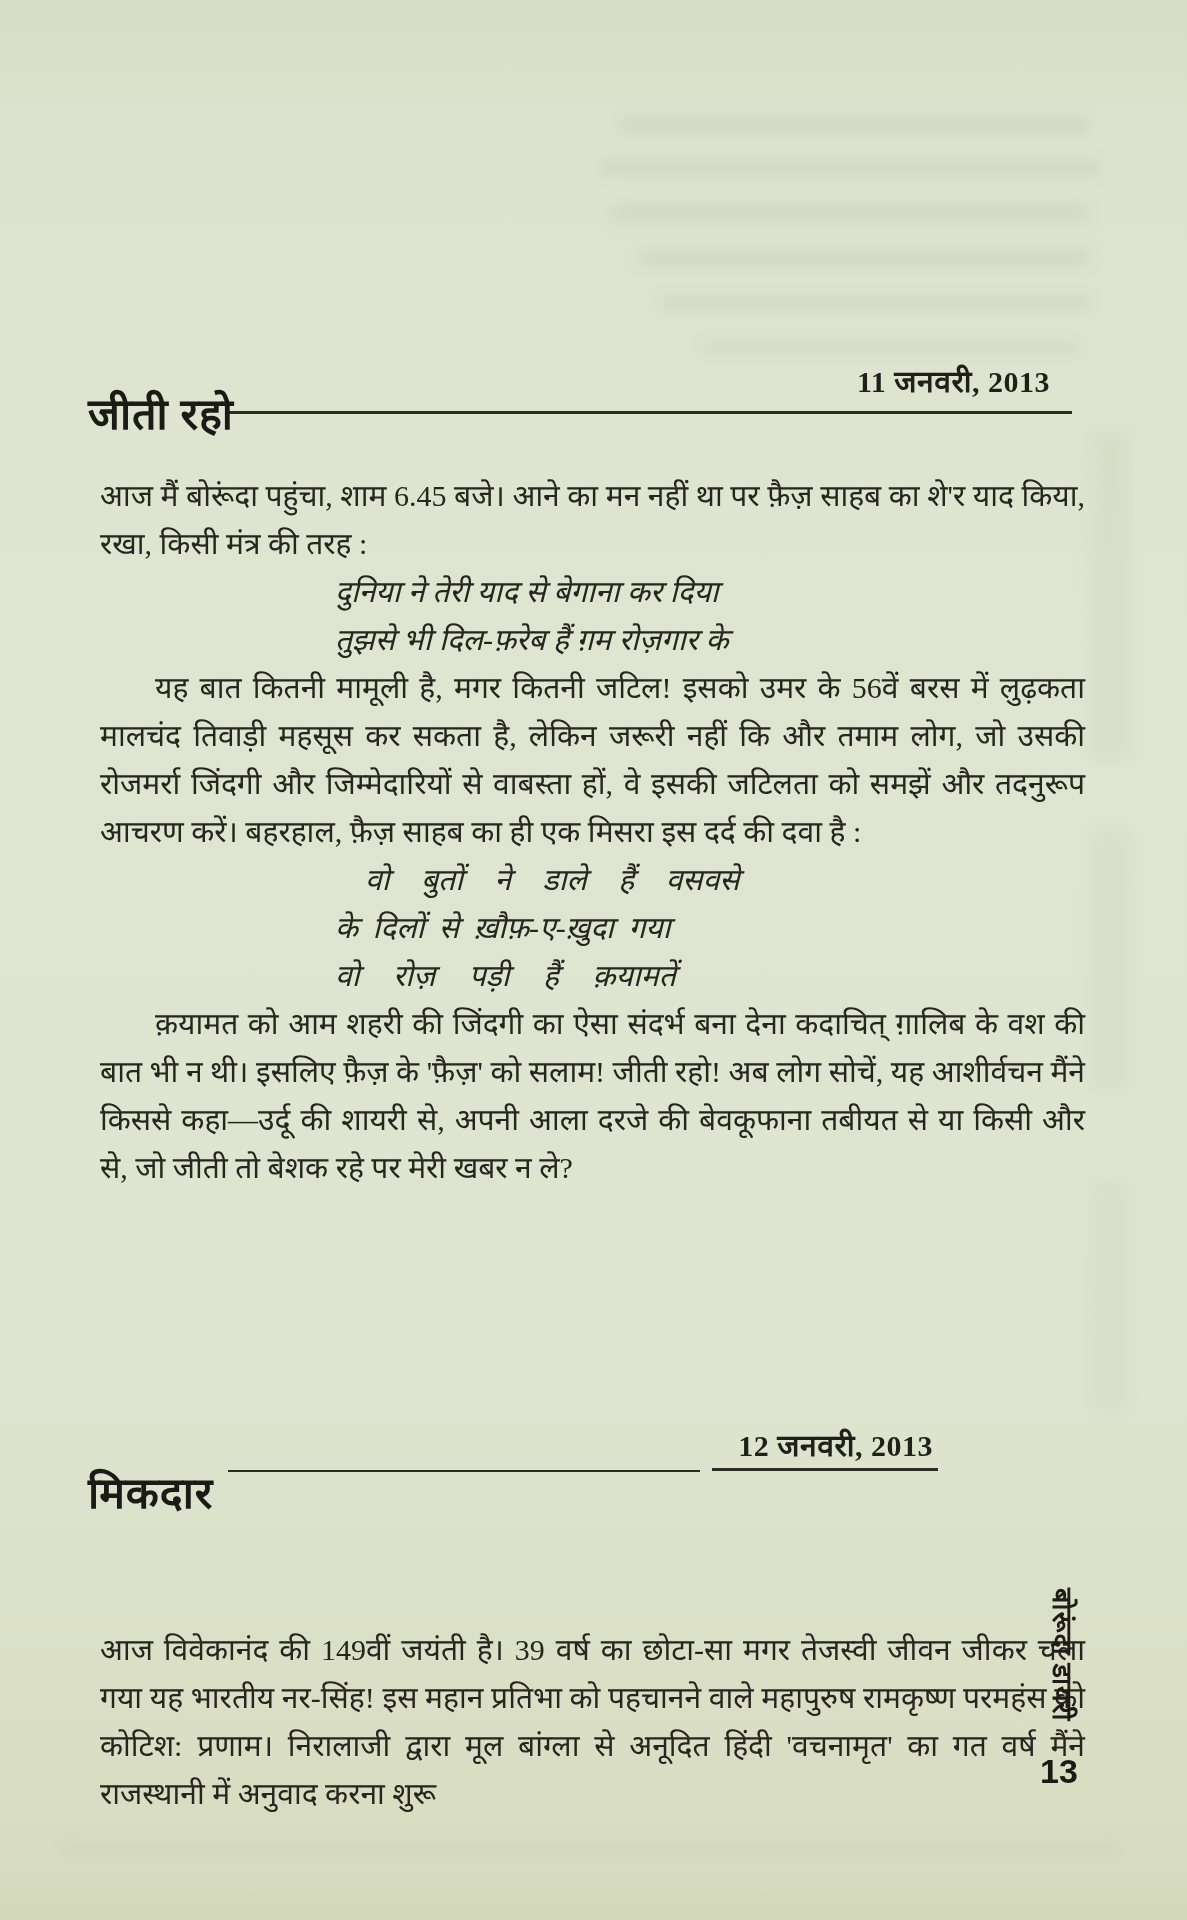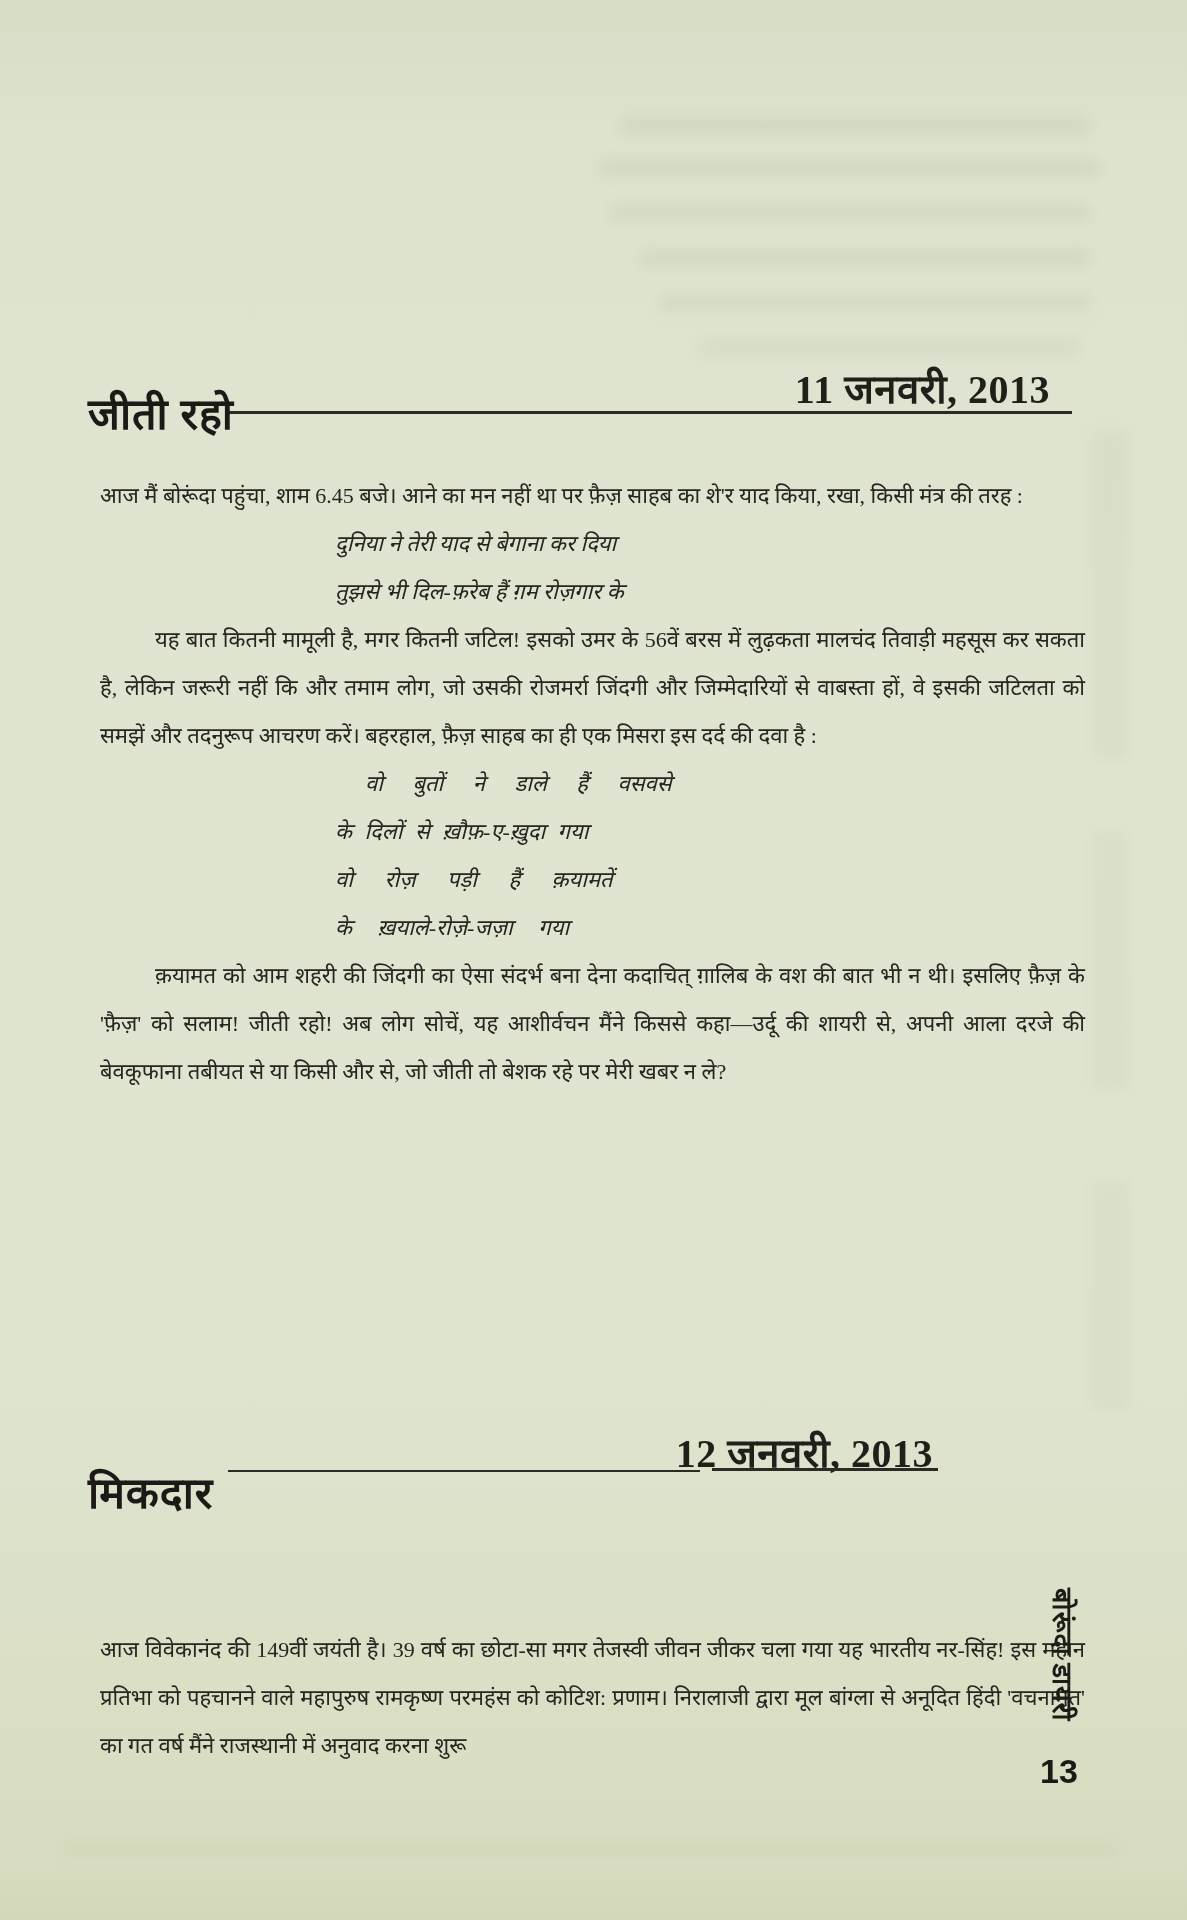--- a/index.html
+++ b/index.html
@@ -18,41 +18,41 @@
   .g3{left:610px;top:205px;width:480px;height:16px;}
   .g4{left:640px;top:250px;width:450px;height:16px;}
   .g5{left:660px;top:296px;width:430px;height:14px;}
   .g6{left:700px;top:340px;width:380px;height:14px;opacity:.8;}
   .g7{left:1090px;top:430px;width:40px;height:330px;opacity:.55;}
   .g8{left:1090px;top:830px;width:40px;height:260px;opacity:.5;}
   .g9{left:1090px;top:1180px;width:40px;height:230px;opacity:.45;}
   .g10{left:60px;top:1840px;width:1060px;height:18px;opacity:.4;}
 
   .entry-date{
-    position:absolute;font-weight:700;font-size:40px;color:#201f1a;
+    position:absolute;font-weight:700;font-size:30px;color:#201f1a;
     letter-spacing:0.5px;white-space:nowrap;
   }
   .date-1{top:360px;right:137px;}
   .date-2{top:1424px;right:254px;margin-left:13px;}
 
   .rule{position:absolute;background:#2b2a24;height:3px;}
   .rule-1{top:411px;left:228px;width:844px;}
   .rule-2a{top:1470px;left:228px;width:472px;height:2px;}
   .rule-2b{top:1468px;left:712px;width:226px;height:3px;}
 
   .entry-title{
     position:absolute;left:88px;margin:0;font-size:43px;font-weight:700;
     color:#1b1a16;white-space:nowrap;letter-spacing:1px;
   }
   .title-1{top:383px;}
   .title-2{top:1446px;margin-top:16px;}
 
   .entry-body{
     position:absolute;left:100px;width:985px;
-    font-size:22px;line-height:48px;color:#26251f;
+    font-size:30px;line-height:48px;color:#26251f;
   }
   .body-1{top:472px;}
   .body-2{top:1626px;}
 
   .para{margin:0;text-align:justify;text-align-last:left;}
   .para.indent{text-indent:55px;}
 
   .verse{padding-left:235px;font-style:italic;}
   .verse-line{white-space:nowrap;}
   .verse.wide .verse-line:nth-child(1){word-spacing:24px;margin-left:30px;}
@@ -96,21 +96,20 @@
     <p class="para">आज मैं बोरूंदा पहुंचा, शाम 6.45 बजे। आने का मन नहीं था पर फ़ैज़ साहब का शे'र याद किया, रखा, किसी मंत्र की तरह :</p>
     <div class="verse">
       <div class="verse-line">दुनिया ने तेरी याद से बेगाना कर दिया</div>
       <div class="verse-line">तुझसे भी दिल-फ़रेब हैं ग़म रोज़गार के</div>
     </div>
     <p class="para indent">यह बात कितनी मामूली है, मगर कितनी जटिल! इसको उमर के 56वें बरस में लुढ़कता मालचंद तिवाड़ी महसूस कर सकता है, लेकिन जरूरी नहीं कि और तमाम लोग, जो उसकी रोजमर्रा जिंदगी और जिम्मेदारियों से वाबस्ता हों, वे इसकी जटिलता को समझें और तदनुरूप आचरण करें। बहरहाल, फ़ैज़ साहब का ही एक मिसरा इस दर्द की दवा है :</p>
     <div class="verse wide">
       <div class="verse-line">वो बुतों ने डाले हैं वसवसे</div>
       <div class="verse-line">के दिलों से ख़ौफ़-ए-ख़ुदा गया</div>
       <div class="verse-line">वो रोज़ पड़ी हैं क़यामतें</div>
-      <div class="verse-line">के ख़याले-रोज़े-जज़ा गया</div>
     </div>
     <p class="para indent">क़यामत को आम शहरी की जिंदगी का ऐसा संदर्भ बना देना कदाचित् ग़ालिब के वश की बात भी न थी। इसलिए फ़ैज़ के 'फ़ैज़' को सलाम! जीती रहो! अब लोग सोचें, यह आशीर्वचन मैंने किससे कहा—उर्दू की शायरी से, अपनी आला दरजे की बेवकूफाना तबीयत से या किसी और से, जो जीती तो बेशक रहे पर मेरी खबर न ले?</p>
   </div>
 
   <div class="entry-date date-2">12 जनवरी, 2013</div>
   <div class="rule rule-2a"></div>
   <div class="rule rule-2b"></div>
   <h1 class="entry-title title-2">मिकदार</h1>
 
   <div class="entry-body body-2">

